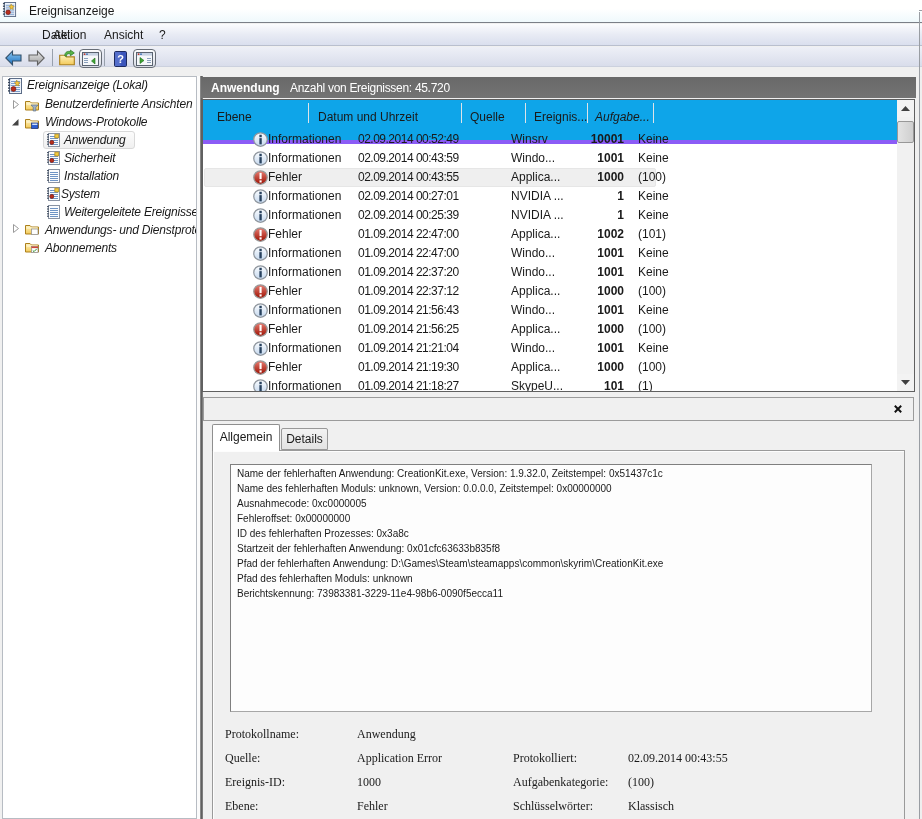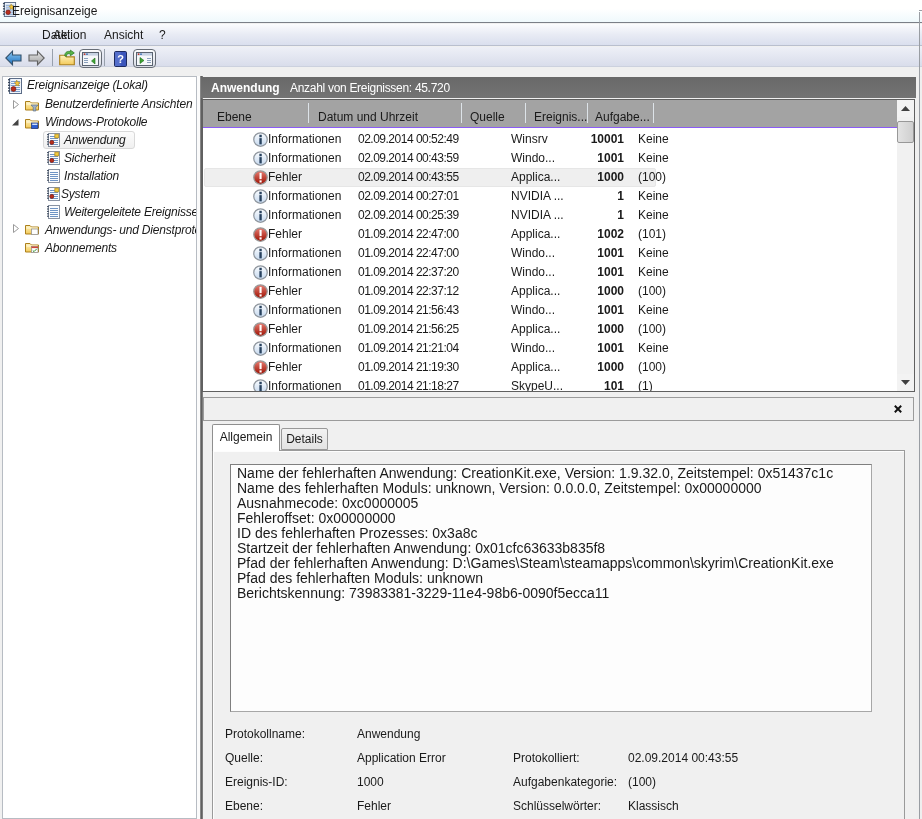--- a/index.html
+++ b/index.html
@@ -19,22 +19,22 @@
   border:1px solid #b7bcc3; overflow:hidden; letter-spacing:-0.2px;font-style:italic; }
 .trow { position:absolute; white-space:nowrap; }
 #whitegap { left:197px; top:76px; width:4px; height:743px; background:#fbfbfb; }
 #rightborder { left:200px; top:76px; width:3px; height:743px; background:linear-gradient(90deg,#9b9b9b,#606060 50%,#8a8a8a); }
 #caption { left:201px; top:77px; width:715px; height:21px;
   background:linear-gradient(#696969,#737373); color:#fff; }
 #tablepanel { left:202px; top:99px; width:713px; height:293px;
   border:1px solid #606060; background:#fff; overflow:hidden; }
 .hsep { position:absolute; top:3px; height:20px; width:1px; background:#dde3e8; }
 .th { position:absolute; top:0; height:25px; line-height:34px; color:#1a1a1a; }
-#thead { position:absolute; left:0; top:0; width:711px; height:28px; background:#a3a3a3;
-  border-bottom:1px solid #8b5cf6; }
+#thead { position:absolute; left:0; top:0; width:711px; height:44px; background:#0ea5e9;
+  border-bottom:4px solid #8b5cf6; }
 .row { position:absolute; left:0; width:693px; height:19px; line-height:19px; white-space:nowrap;margin-left:44px; }
 .cell { position:absolute; top:0; height:19px; line-height:19px; }
 #scrollbar { position:absolute; left:694px; top:0; width:17px; height:291px; background:#f1f1f1; }
 .ric { position:absolute; left:6px; top:2px; width:15px; height:15px; }
 .c1 { left:21px; }
 .c2 { left:111px; letter-spacing:-0.5px; }
 .c3 { left:264px; }
 .c4 { left:310px; width:67px; text-align:right;font-weight:bold; }
 .c5 { left:391px; }
 .sbtn { position:absolute; left:0; width:17px; height:17px; background:#f3f3f3; text-align:center; line-height:17px; }
@@ -49,22 +49,22 @@
   border:1px solid #9a9a9a; border-bottom:none;
   box-shadow:inset 1px 1px 0 #fdfdfd; }
 #tab1 { left:212px; top:424px; width:68px; height:27px; background:#fff;
   border:1px solid #8f8f8f; border-bottom:none; border-radius:2px 2px 0 0;
   text-align:center; line-height:25px; z-index:5; }
 #tab2 { left:281px; top:428px; width:47px; height:22px;
   background:linear-gradient(#f2f2f2,#e3e3e3); border:1px solid #999;
   border-radius:2px 2px 0 0; text-align:center; line-height:20px; z-index:4; }
 #textbox { left:230px; top:464px; width:642px; height:248px; background:#fdfdfd;
   border:1px solid #a7a7a7; border-top-color:#7f7f7f; border-left-color:#7f7f7f;
-  padding:1px 6px; line-height:15px; font-size:14px; white-space:pre; overflow:hidden; }
-.flabel { position:absolute; white-space:nowrap; }
+  padding:1px 6px; line-height:15px; font-size:10px; white-space:pre; overflow:hidden; }
+.flabel { position:absolute; white-space:nowrap;font-family:Liberation Serif, serif; }
 #winframe { left:916px; top:76px; width:6px; height:743px; background:#efefef; }
 #winframeline { left:919px; top:12px; width:1px; height:807px; background:#999da3; }
 </style>
 </head>
 <body>
 <svg width="0" height="0" style="position:absolute">
 <defs>
 <linearGradient id="gi" x1="0" y1="0" x2="0" y2="1">
   <stop offset="0" stop-color="#fbfdff"></stop>
         <stop offset="1" stop-color="#c6d9ef"></stop>
@@ -140,21 +140,21 @@
   </g>
   <path d="M9.5 2 L11 4 L13 4.5 L11.5 6 L12 8 L10 7 L8.5 8 L9 6 L7.5 4.5 L9.5 4 Z" fill="#f6c63d" stroke="#a57e12" stroke-width="0.5"></path>
   <circle cx="6.5" cy="11" r="2.4" fill="#b82d1d" stroke="#7c170b" stroke-width="0.7"></circle>
 </symbol>
 </defs>
 </svg>
 <div class="abs" id="titlebar"></div>
 <svg class="abs" style="left:2px;top:2px" width="15" height="15" viewBox="0 0 16 16">
     <use href="#evicon"></use>
   </svg>
-<div class="abs" id="titletext" style="left:12px;text-align:right;">Ereignisanzeige</div>
+<div class="abs" id="titletext" style="left:29px;text-align:right;">Ereignisanzeige</div>
 <div class="abs" id="menubar"></div>
 <div class="abs menuitem" style="left:11px;margin-left:31px;">Datei</div>
 <div class="abs menuitem" style="left:53px;">Aktion</div>
 <div class="abs menuitem" style="left:104px;">Ansicht</div>
 <div class="abs menuitem" style="left:159px;">?</div>
 <div class="abs" id="toolbar"></div>
 <svg class="abs" style="left:5px;top:50px" width="17" height="16" viewBox="0 0 17 16">
   <path d="M7.5 1.2 L7.5 5 L16 5 L16 11 L7.5 11 L7.5 14.8 L0.8 8 Z" fill="url(#gb)" stroke="#33506b" stroke-width="1.1"></path>
 </svg>
 <svg class="abs" style="left:28px;top:50px" width="17" height="16" viewBox="0 0 17 16">
@@ -261,21 +261,21 @@
 <div class="abs" id="caption">
     <b style="position:absolute;left:10px;top:4px;">Anwendung</b>
     <span style="position:absolute;left:89px;top:4px;letter-spacing:-0.3px;">Anzahl von Ereignissen: 45.720</span>
   </div>
 <div class="abs" id="tablepanel">
   <div id="thead">
     <span class="th" style="left:14px;">Ebene</span>
     <span class="th" style="left:115px;">Datum und Uhrzeit</span>
     <span class="th" style="left:267px;">Quelle</span>
     <span class="th" style="left:331px;">Ereignis...</span>
-    <span class="th" style="left:392px;">Aufgabe...</span>
+    <span class="th" style="left:392px;font-style:italic;">Aufgabe...</span>
     <span class="hsep" style="left:105px;"></span>
     <span class="hsep" style="left:258px;"></span>
     <span class="hsep" style="left:322px;"></span>
     <span class="hsep" style="left:384px;"></span>
     <span class="hsep" style="left:450px;"></span>
   </div>
   <div class="row" style="top:30px;">
       <svg class="ric">
         <use href="#info"></use>
       </svg>

